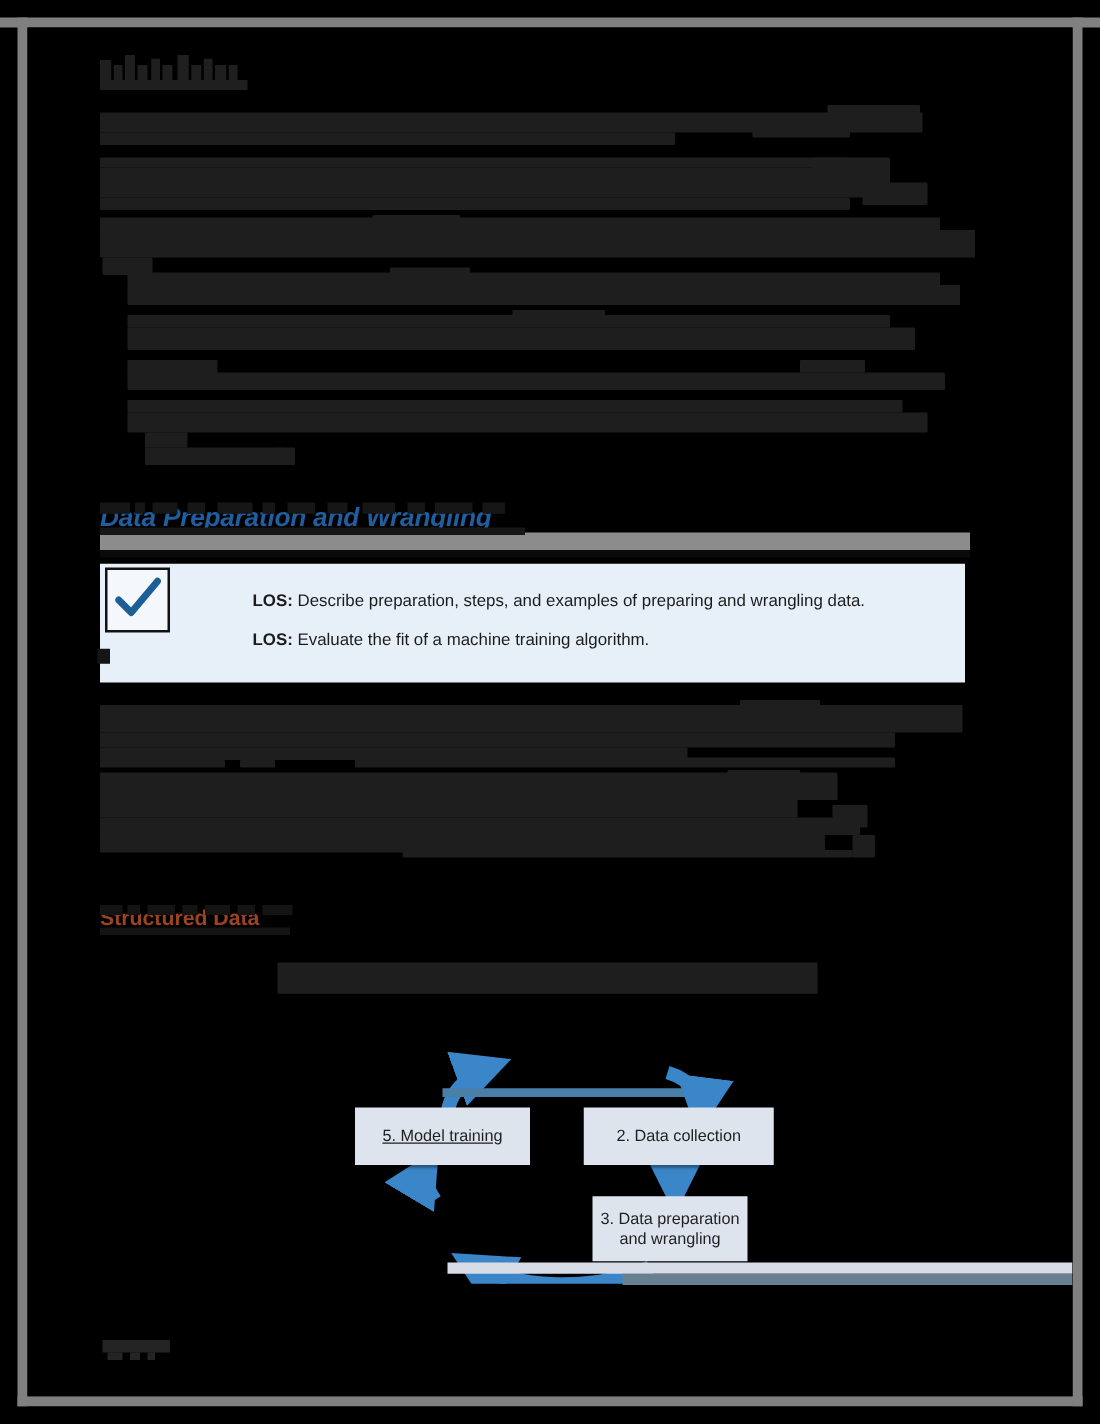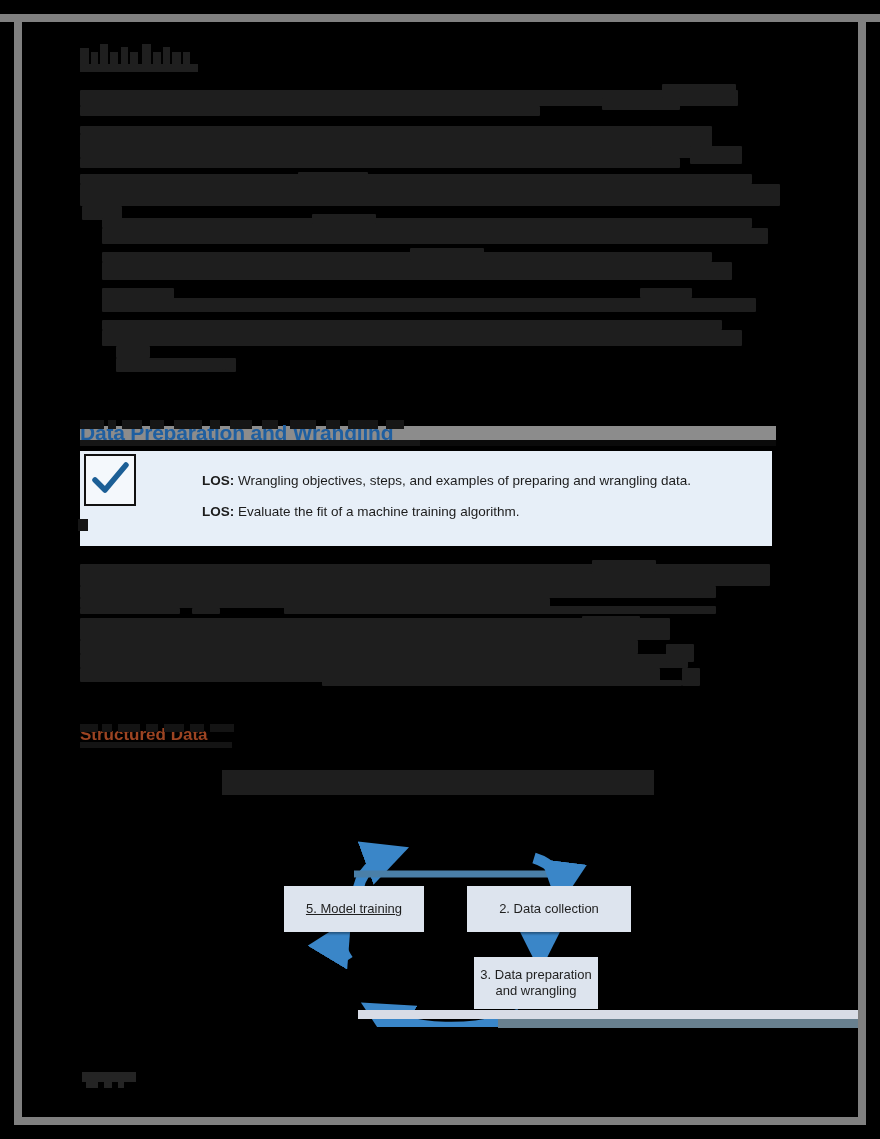--- a/index.html
+++ b/index.html
@@ -60,23 +60,24 @@
   }
   #doc-title .t-seg { position:absolute; background:#1f1f1f; }
 
   
   #body-block { position:absolute; left:0; top:0; width:836px; height:340px; }
 
   
   #section-heading-wrap {
     position: absolute;
     left: 58px;
-    top: 398px;
+    top: 380px;
     width: 720px;
     height: 34px;
+    font-style: italic;
   }
   #section-heading {
     position: absolute;
     left: 0;
     top: 0;
     font-size: 21px;
     font-weight: bold;
     color: #1f5fa0;
     letter-spacing: -0.2px;
     white-space: nowrap;
@@ -187,21 +188,21 @@
     color: #1f1f1f;
     font-size: 13px;
     line-height: 16px;
     text-align: center;
     display: flex;
     align-items: center;
     justify-content: center;
     box-shadow: 2px 2px 2px rgba(0,0,0,0.35);
   }
   #node-1 { left: 133px; top: 13px;  width: 152px; height: 46px; }
-  #node-2 { left: 205px; top: 84px;  width: 164px; height: 46px; }
+  #node-2 { left: 205px; top: 84px;  width: 152px; height: 46px; }
   #node-3 { left: 212px; top: 155px; width: 124px; height: 52px; }
   #node-4 { left: 22px;  top: 161px; width: 152px; height: 46px; }
   #node-5 { left: 22px;  top: 84px;  width: 140px; height: 46px; text-decoration: underline; }
 
   
   #bottom-band-light {
     position: absolute;
     left: 336px;
     top: 988px;
     width: 500px;
@@ -309,21 +310,21 @@
         <span style="left:246px; top:0px;  width:14px; height:9px;"></span>
         <span style="left:268px; top:0px;  width:30px; height:9px;"></span>
         <span style="left:306px; top:0px;  width:18px; height:9px;"></span>
         <span style="left:0px;   top:20px; width:340px;height:6px;"></span>
       </div>
     </div>
 
     <div id="los-box">
       <div id="los-lines">
         <div class="los-line">
-          <b>LOS:</b><span> Wrangling objectives, steps, and examples of preparing and wrangling data.</span>
+          <b>LOS:</b><span> Describe preparation, steps, and examples of preparing and wrangling data.</span>
         </div>
         <div class="los-line">
           <b>LOS:</b><span> Evaluate the fit of a machine training algorithm.</span>
         </div>
       </div>
     </div>
     <div id="los-check">
       <svg width="48" height="48" viewBox="0 0 48 48" aria-hidden="true">
         <path d="M9 24 L19 34 L40 9" fill="none" stroke="#1c5f96" stroke-width="5.5" stroke-linecap="round" stroke-linejoin="round"></path>
       </svg>

